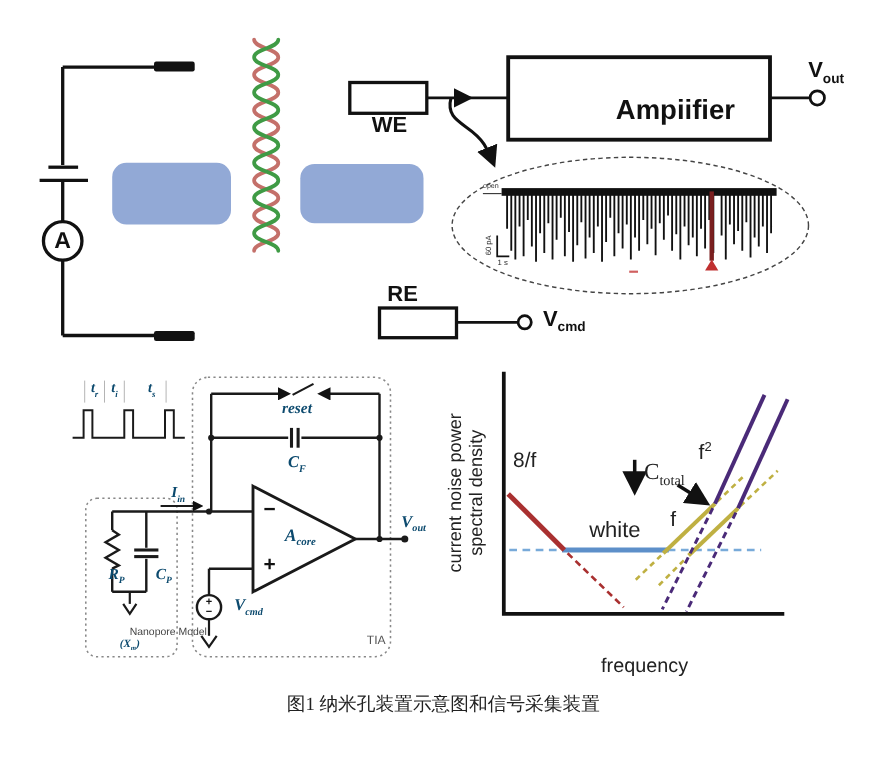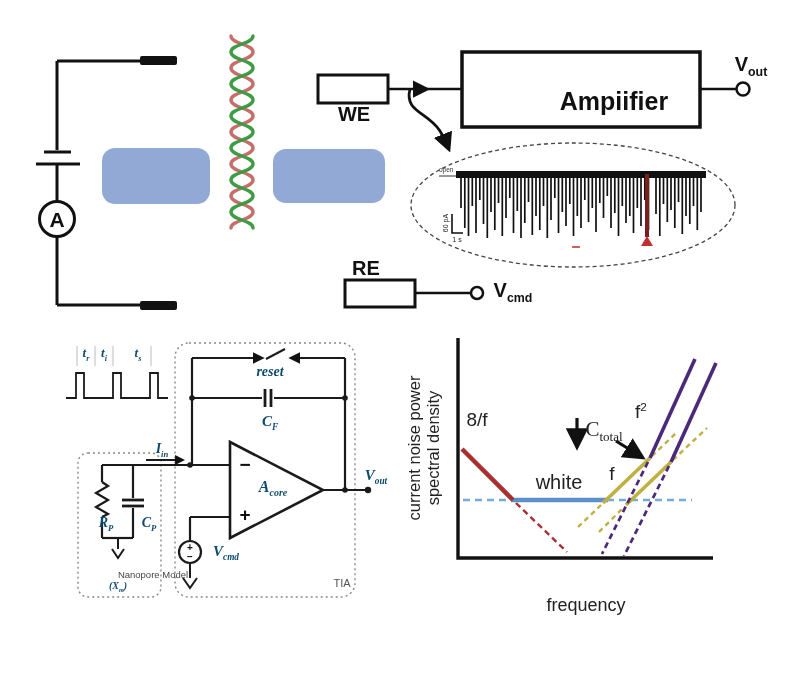--- a/index.html
+++ b/index.html
@@ -225,14 +225,15 @@
 <div class="lbl plot-t" style="left:477px;top:419px;font-size:19px;">8/f</div>
 <div class="lbl plot-t" style="left:559px;top:482px;font-size:20px;">white</div>
 <div class="lbl plot-t" style="left:612px;top:473px;font-size:19px;">f</div>
 <div class="lbl plot-t" style="left:641px;top:411px;font-size:19px;">
   <span>f</span><sup class="s">2</sup>
 </div>
 <div class="lbl plot-t" style="left:604px;top:431px;font-size:21px;font-family:Liberation Serif, serif;">
   <span>C</span><sub class="s">total</sub>
 </div>
 
+<div class="caption">图1 纳米孔装置示意图和信号采集装置</div>
 
 </div>
 
 </body></html>

